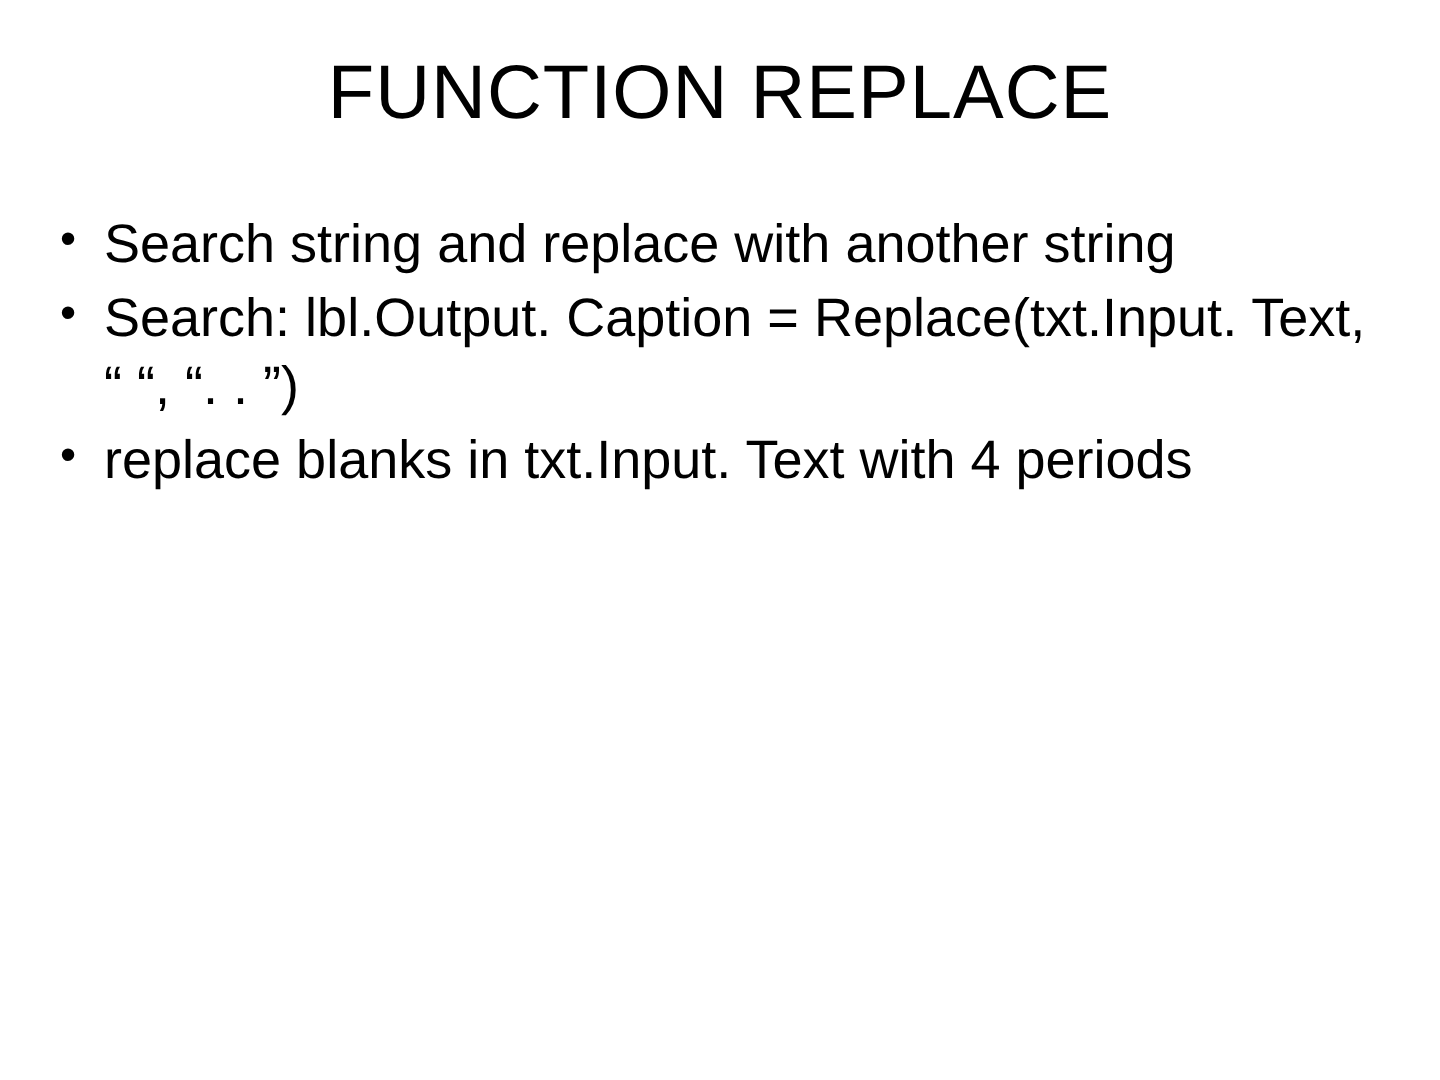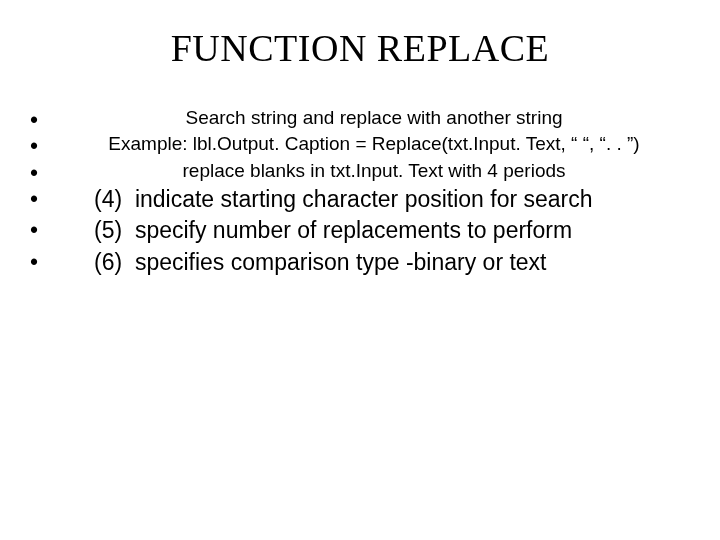--- a/index.html
+++ b/index.html
@@ -16,27 +16,25 @@
       height: 100%;
       padding: 20px 24px 24px 24px;
     }
     .title {
       font-size: 38px;
       font-weight: 400;
       text-align: center;
       margin-top: 6px;
       margin-bottom: 36px;
       letter-spacing: 0.5px;
-      font-family: Liberation Serif, serif;
     }
     .bullets {
       list-style: none;
-      font-size: 19px;
+      font-size: 27px;
       line-height: 1.28;
-      text-align: center;
     }
     .bullets > li {
       position: relative;
       padding-left: 28px;
       margin-bottom: 2px;
     }
     .bullets > li::before {
       content: "•";
       position: absolute;
       left: 6px;
@@ -61,21 +59,16 @@
       font-size: 23px;
     }
   </style>
 </head>
 <body>
 
 <div class="slide">
   <h1 class="title">FUNCTION REPLACE</h1>
   <ul class="bullets">
     <li>Search string and replace with another string</li>
-    <li>Example: lbl.Output. Caption = Replace(txt.Input. Text, “ “, “. . ”)</li>
+    <li>Search: lbl.Output. Caption = Replace(txt.Input. Text, “ “, “. . ”)</li>
     <li>replace blanks in txt.Input. Text with 4 periods</li>
-  </ul>
-  <ul class="sub">
-    <li>(4)&nbsp;&nbsp;indicate starting character position for search</li>
-    <li>(5)&nbsp;&nbsp;specify number of replacements to perform</li>
-    <li>(6)&nbsp;&nbsp;specifies comparison type -binary or text</li>
   </ul>
 </div>
 
 </body></html>

